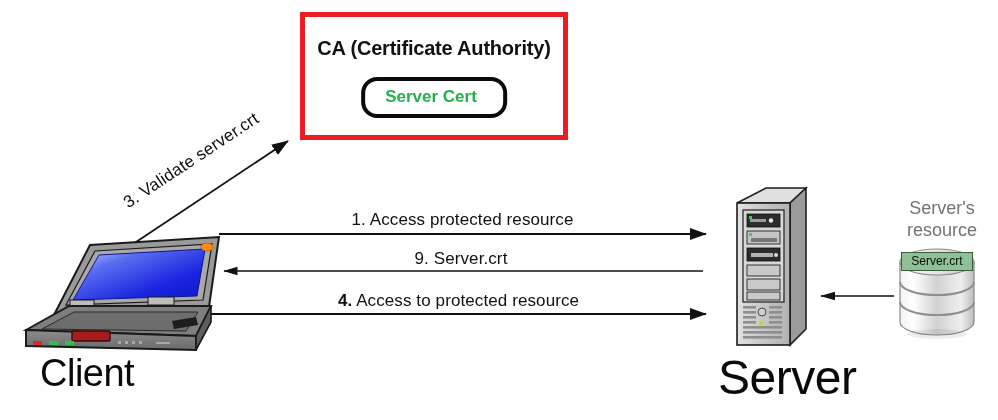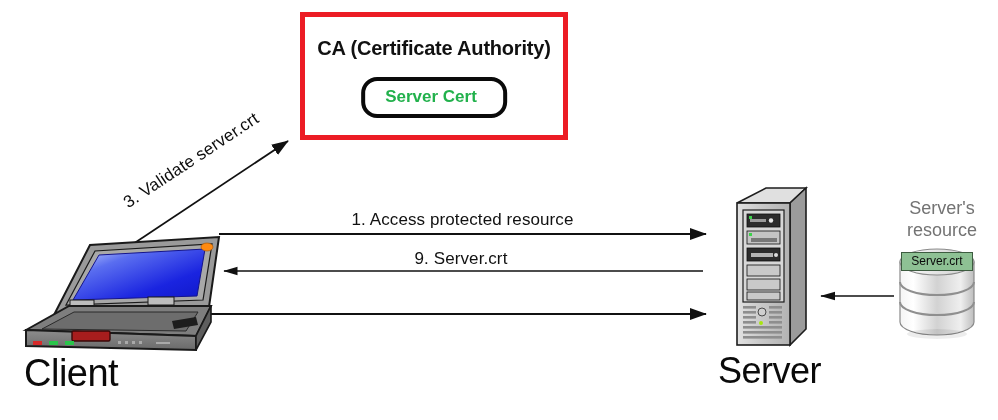--- a/index.html
+++ b/index.html
@@ -73,30 +73,30 @@
     font-size: 17px;
     color: #111111;
     white-space: nowrap;
     text-align: center;
     letter-spacing: 0.1px;
   }
   .flow-label b { font-weight: bold; }
 
   
   #client-caption {
-    left: 24px;
+    left: 40px;
     top: 352px;
     font-size: 38px;
     color: #0a0a0a;
     letter-spacing: -0.5px;
   }
   #server-caption {
     left: 718px;
     top: 350px;
-    font-size: 36px;
+    font-size: 48px;
     color: #0a0a0a;
     letter-spacing: -0.5px;
   }
   #keystore-caption {
     left: 888px;
     top: 198px;
     width: 108px;
     text-align: center;
     font-size: 18px;
     line-height: 1.2;
@@ -282,20 +282,21 @@
       <ellipse cx="937" cy="334" rx="30" ry="5" fill="#000000" opacity="0.07"></ellipse>
     </g>
   </svg>
 
   <div id="diag-label" class="abs">3. Validate server.crt</div>
 
   <div class="abs flow-label" style="left:219px; top:210px; width:487px;">1.  Access protected resource</div>
 
   <div class="abs flow-label" style="left:219px; top:249px; width:484px;">9. Server.crt</div>
 
+  <div class="abs flow-label" style="left:211px; top:291px; width:495px;"><b>4.</b><span> </span><span>Access to protected resource</span></div>
 
   <div id="client-caption" class="abs">Client</div>
 
   <div id="server-caption" class="abs">Server</div>
 
   <div id="keystore-caption" class="abs">
     <div>Server's</div>
     <div>resource</div>
   </div>
 

